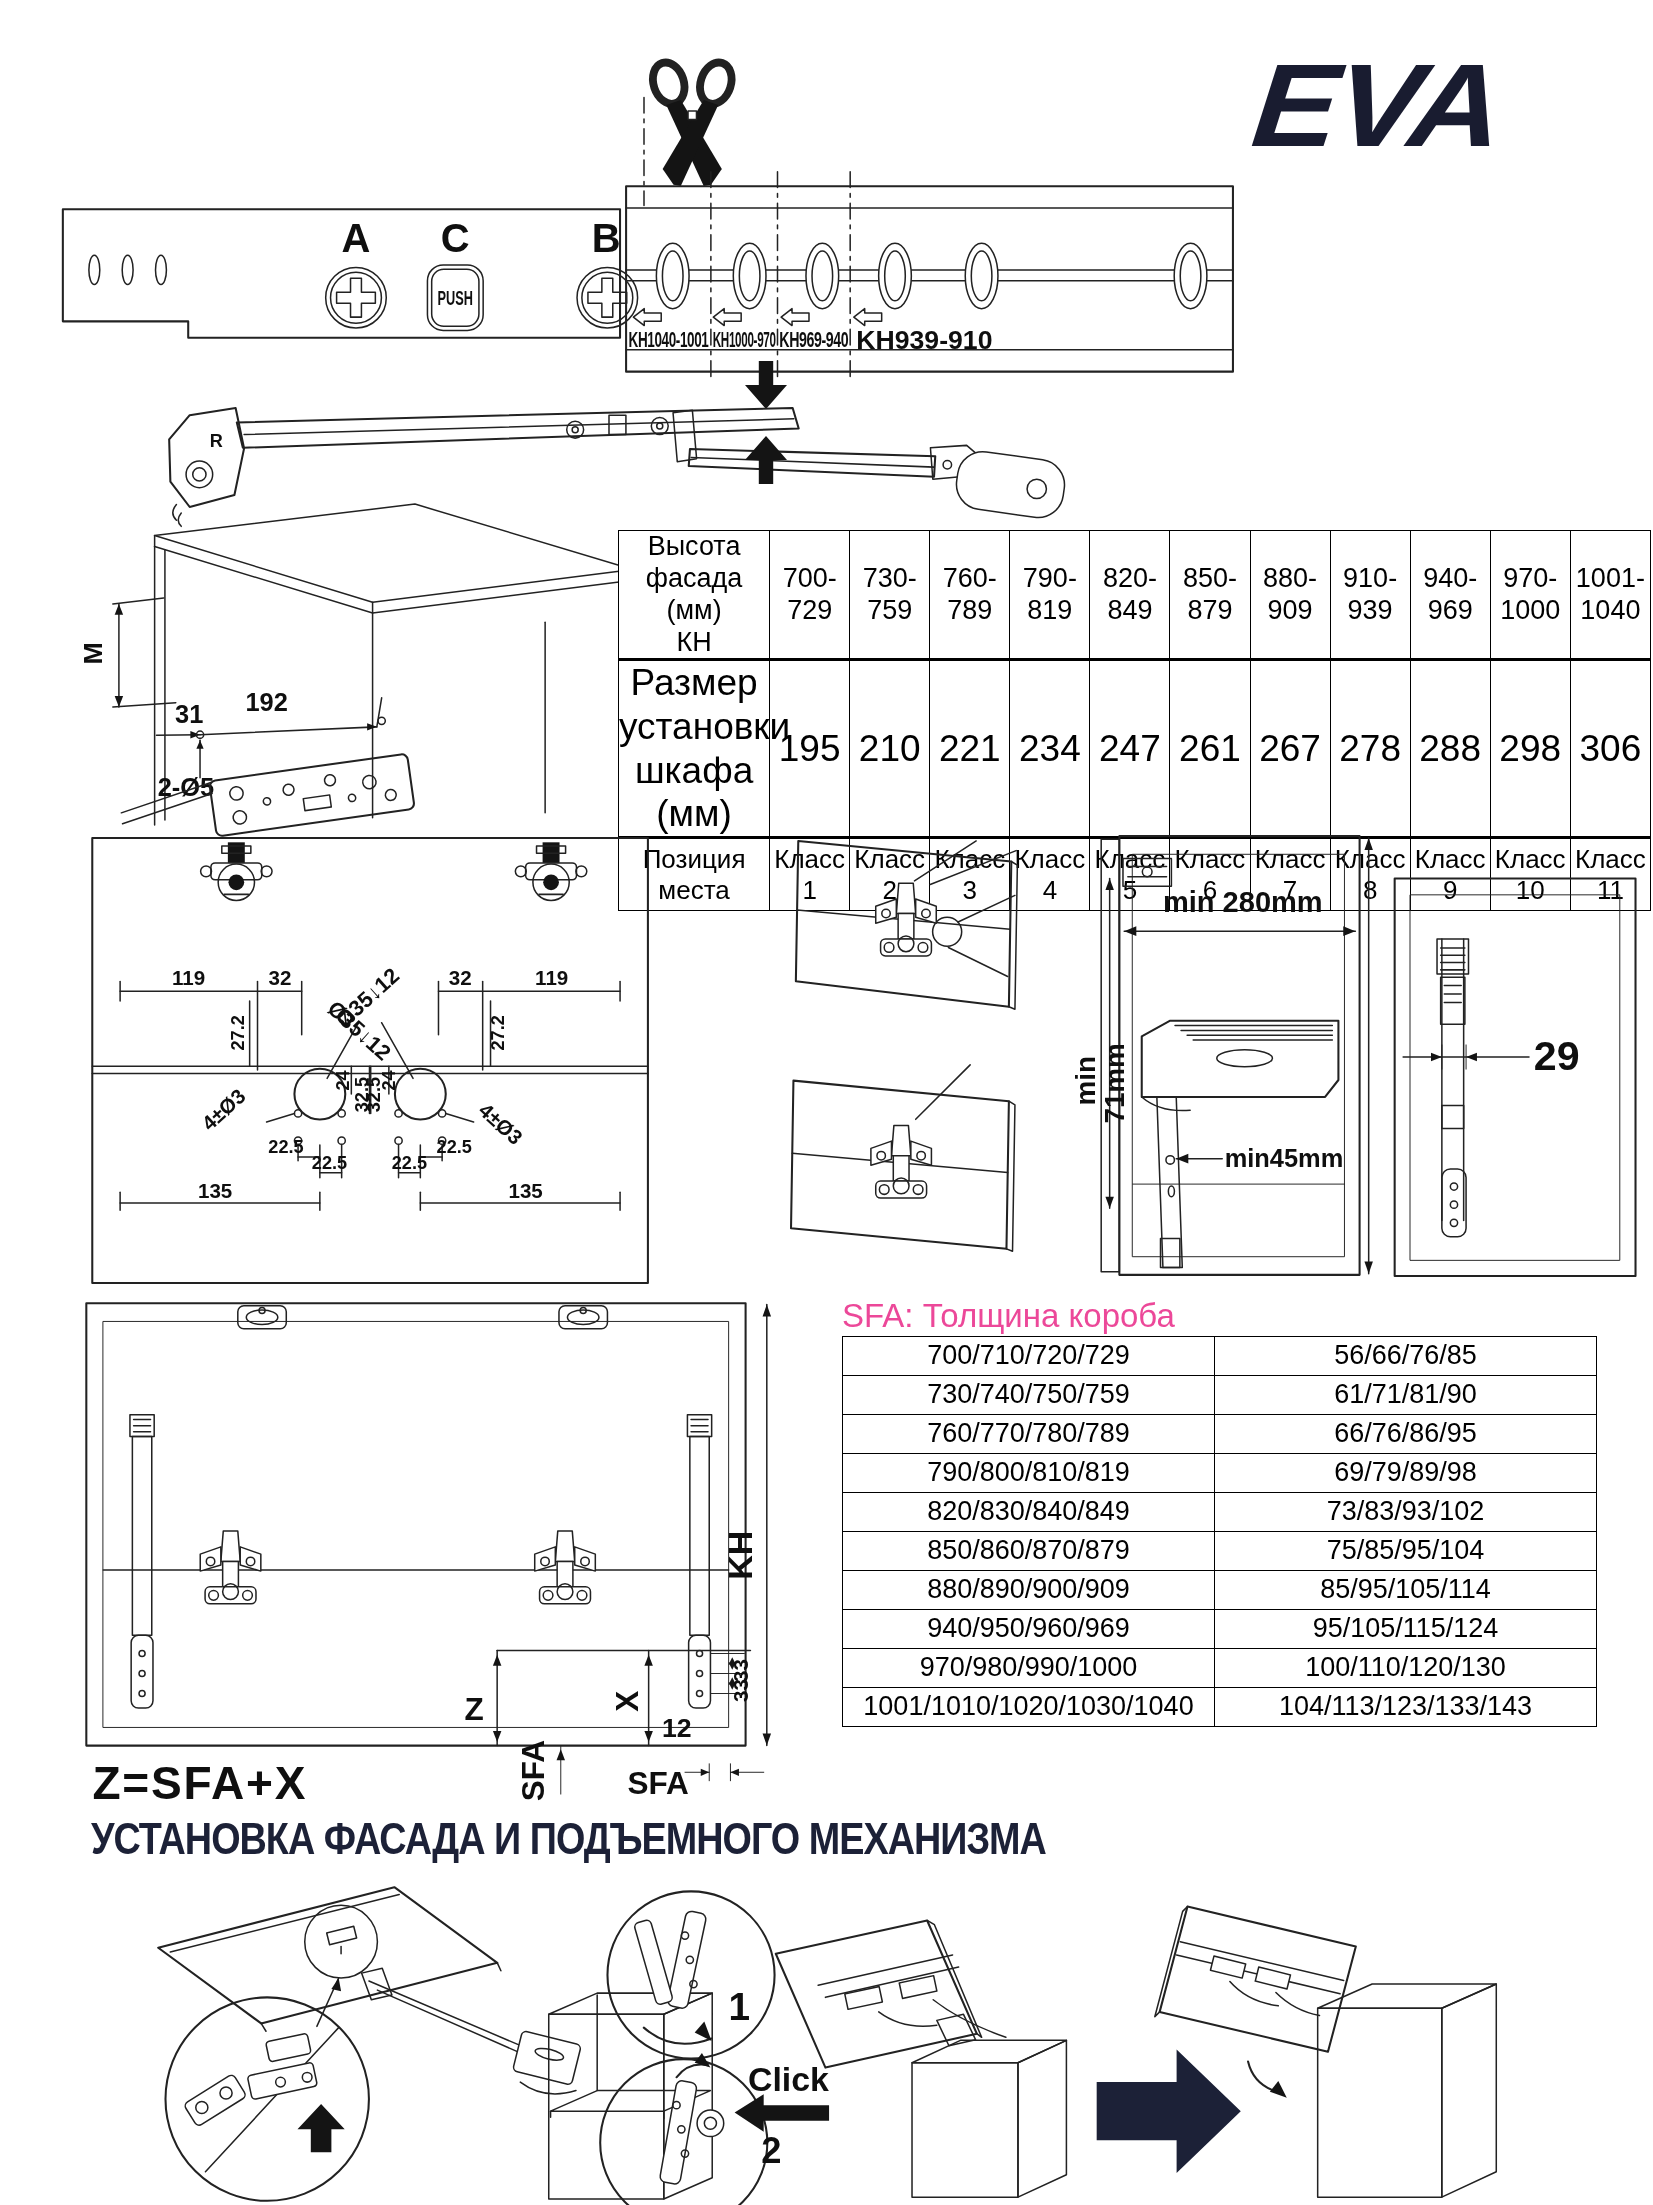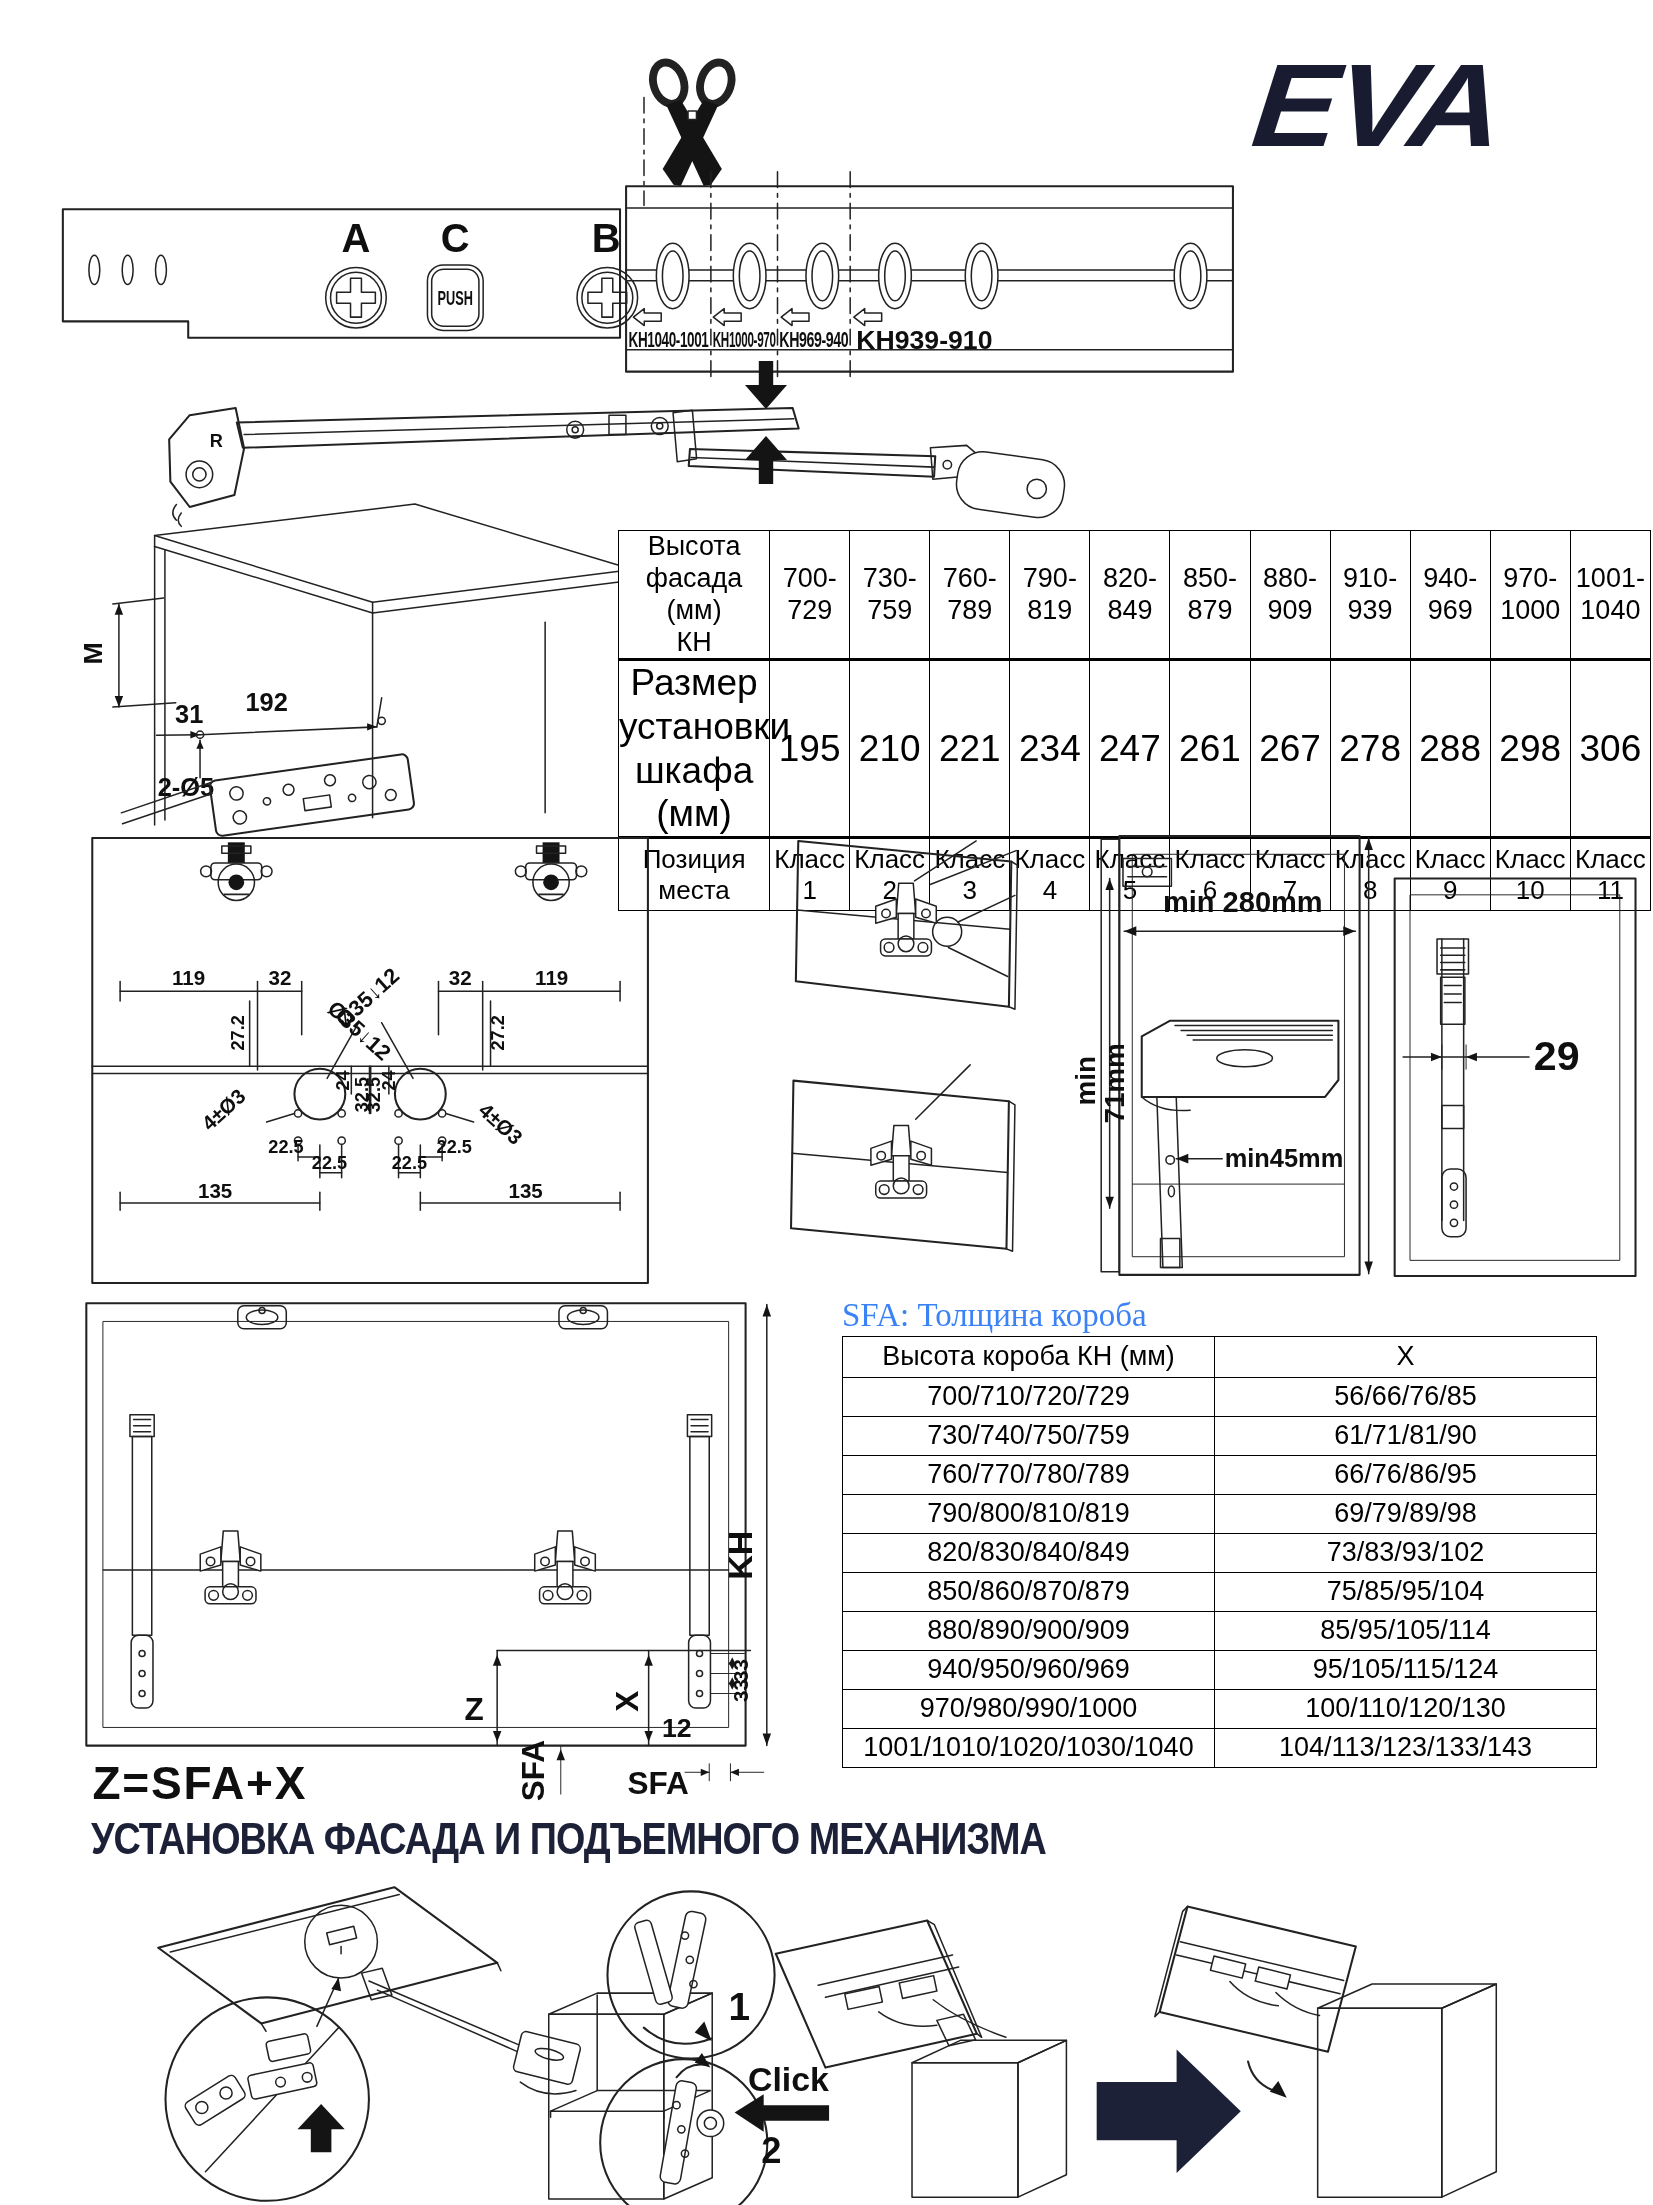--- a/index.html
+++ b/index.html
@@ -26,21 +26,21 @@
   td{border:1.2px solid #000;white-space:pre-line;line-height:1.18;padding:0}
   .t1{width:1033px}
   .t1 tr.r1 td{height:108px;font-size:27px}
   .t1 tr.r2 td{height:102px;font-size:37px}
   .t1 tr.r3 td{height:71px;font-size:26px}
   .t1 tr.r2 td,.t1 tr.r3 td{border-top:3.6px solid #000}
   .t1 td.hc{font-size:25.4px}
   .t2{width:754px}
   .t2 td{height:38px;font-size:27px;border:1.5px solid #000}
   .t2 tr.hd td{height:40px}
-  .sfa-title{font-family:Liberation Serif, serif;font-size:33px;color:#3b82f6}
+  .sfa-title{font-family:Liberation Sans, sans-serif;font-size:33px;color:#ec4899}
   .heading{font-weight:bold;font-size:45px;color:#1c2137;white-space:nowrap;
            letter-spacing:-1.2px;transform:scaleX(0.84);transform-origin:left top}
   .logo{font-weight:bold;font-style:italic;font-size:128px;line-height:1;color:#191c30;
         letter-spacing:-2.4px;transform:skewX(-6deg) scaleY(0.92);transform-origin:left top}
 </style>
 </head>
 <body>
 
 <div id="page">
 
@@ -589,24 +589,20 @@
     <text x="22" y="830" style="font-size:76px;font-weight:bold;letter-spacing:3px">Z=SFA+X</text>
   </svg>
 
   <div class="abs sfa-title" style="left:842px;top:1297px">SFA: Толщина короба</div>
   <table class="t2 abs" style="left:842px;top:1336px">
     <colgroup>
         <col style="width:372px">
         <col style="width:382px">
       </colgroup>
     <tbody>
-        <tr class="hd">
-      <td>Высота короба КН (мм)</td>
-      <td>X</td>
-    </tr>
     <tr>
           <td>700/710/720/729</td>
           <td>56/66/76/85</td>
         </tr>
     <tr>
           <td>730/740/750/759</td>
           <td>61/71/81/90</td>
         </tr>
     <tr>
           <td>760/770/780/789</td>

